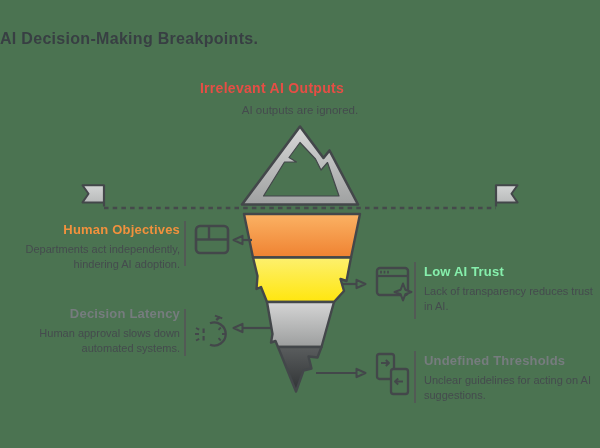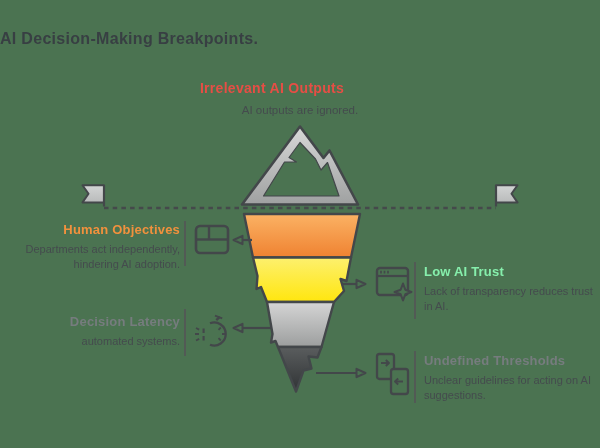--- a/index.html
+++ b/index.html
@@ -133,22 +133,23 @@
     <path d="M6,4.8 V7.6 M9.5,4.8 V7.6 M13,4.8 V7.6" stroke="#43474A" stroke-width="1.7" fill="none"></path>
     <path d="M28,17.5 L30.3,23.7 L36.5,26 L30.3,28.3 L28,34.5 L25.7,28.3 L19.5,26 L25.7,23.7 Z" fill="#4B7351" stroke="#43474A" stroke-width="2" stroke-linejoin="round"></path>
   </svg>
   <div class="abs divider" style="left:414px;top:262px;height:57px;"></div>
   <div class="abs callout right" style="left:424px;top:264px;">
     <div class="co-title yellow nowrap">Low AI Trust</div>
     <div class="co-line nowrap">Lack of transparency reduces trust</div>
     <div class="co-line nowrap">in AI.</div>
   </div>
 
-  <div class="abs callout left" style="left:8px;top:314px;">
+  <div class="abs callout left" style="left:8px;top:306px;">
     <div class="co-title gray nowrap">Decision Latency</div>
+    <div class="co-line nowrap">Human approval slows down</div>
     <div class="co-line nowrap">automated systems.</div>
   </div>
   <div class="abs divider" style="left:184px;top:309px;height:47px;"></div>
   <svg class="abs" style="left:194px;top:311px;" width="38" height="42" viewBox="0 0 38 42">
     <path d="M16,12.3 A11.5,11.5 0 1 1 16,33.7" fill="none" stroke="#43474A" stroke-width="2.3"></path>
     <path d="M9.6,17.5 V22 M9.6,25 V29.5" stroke="#43474A" stroke-width="2.1" fill="none"></path>
     <path d="M22.3,9.2 L25.8,5.9" stroke="#43474A" stroke-width="2.3" fill="none"></path>
     <path d="M21,4.6 L28.2,7.4" stroke="#43474A" stroke-width="2" fill="none"></path>
     <path d="M26.8,16.5 L24.5,18.8 M31.5,23 H28 M26.8,29.5 L24.5,27.2" stroke="#43474A" stroke-width="1.8" fill="none"></path>
     <path d="M2,17 L5.2,18.6 M1,23 H5 M2,29.5 L5.2,27.9" stroke="#43474A" stroke-width="1.8" fill="none"></path>

